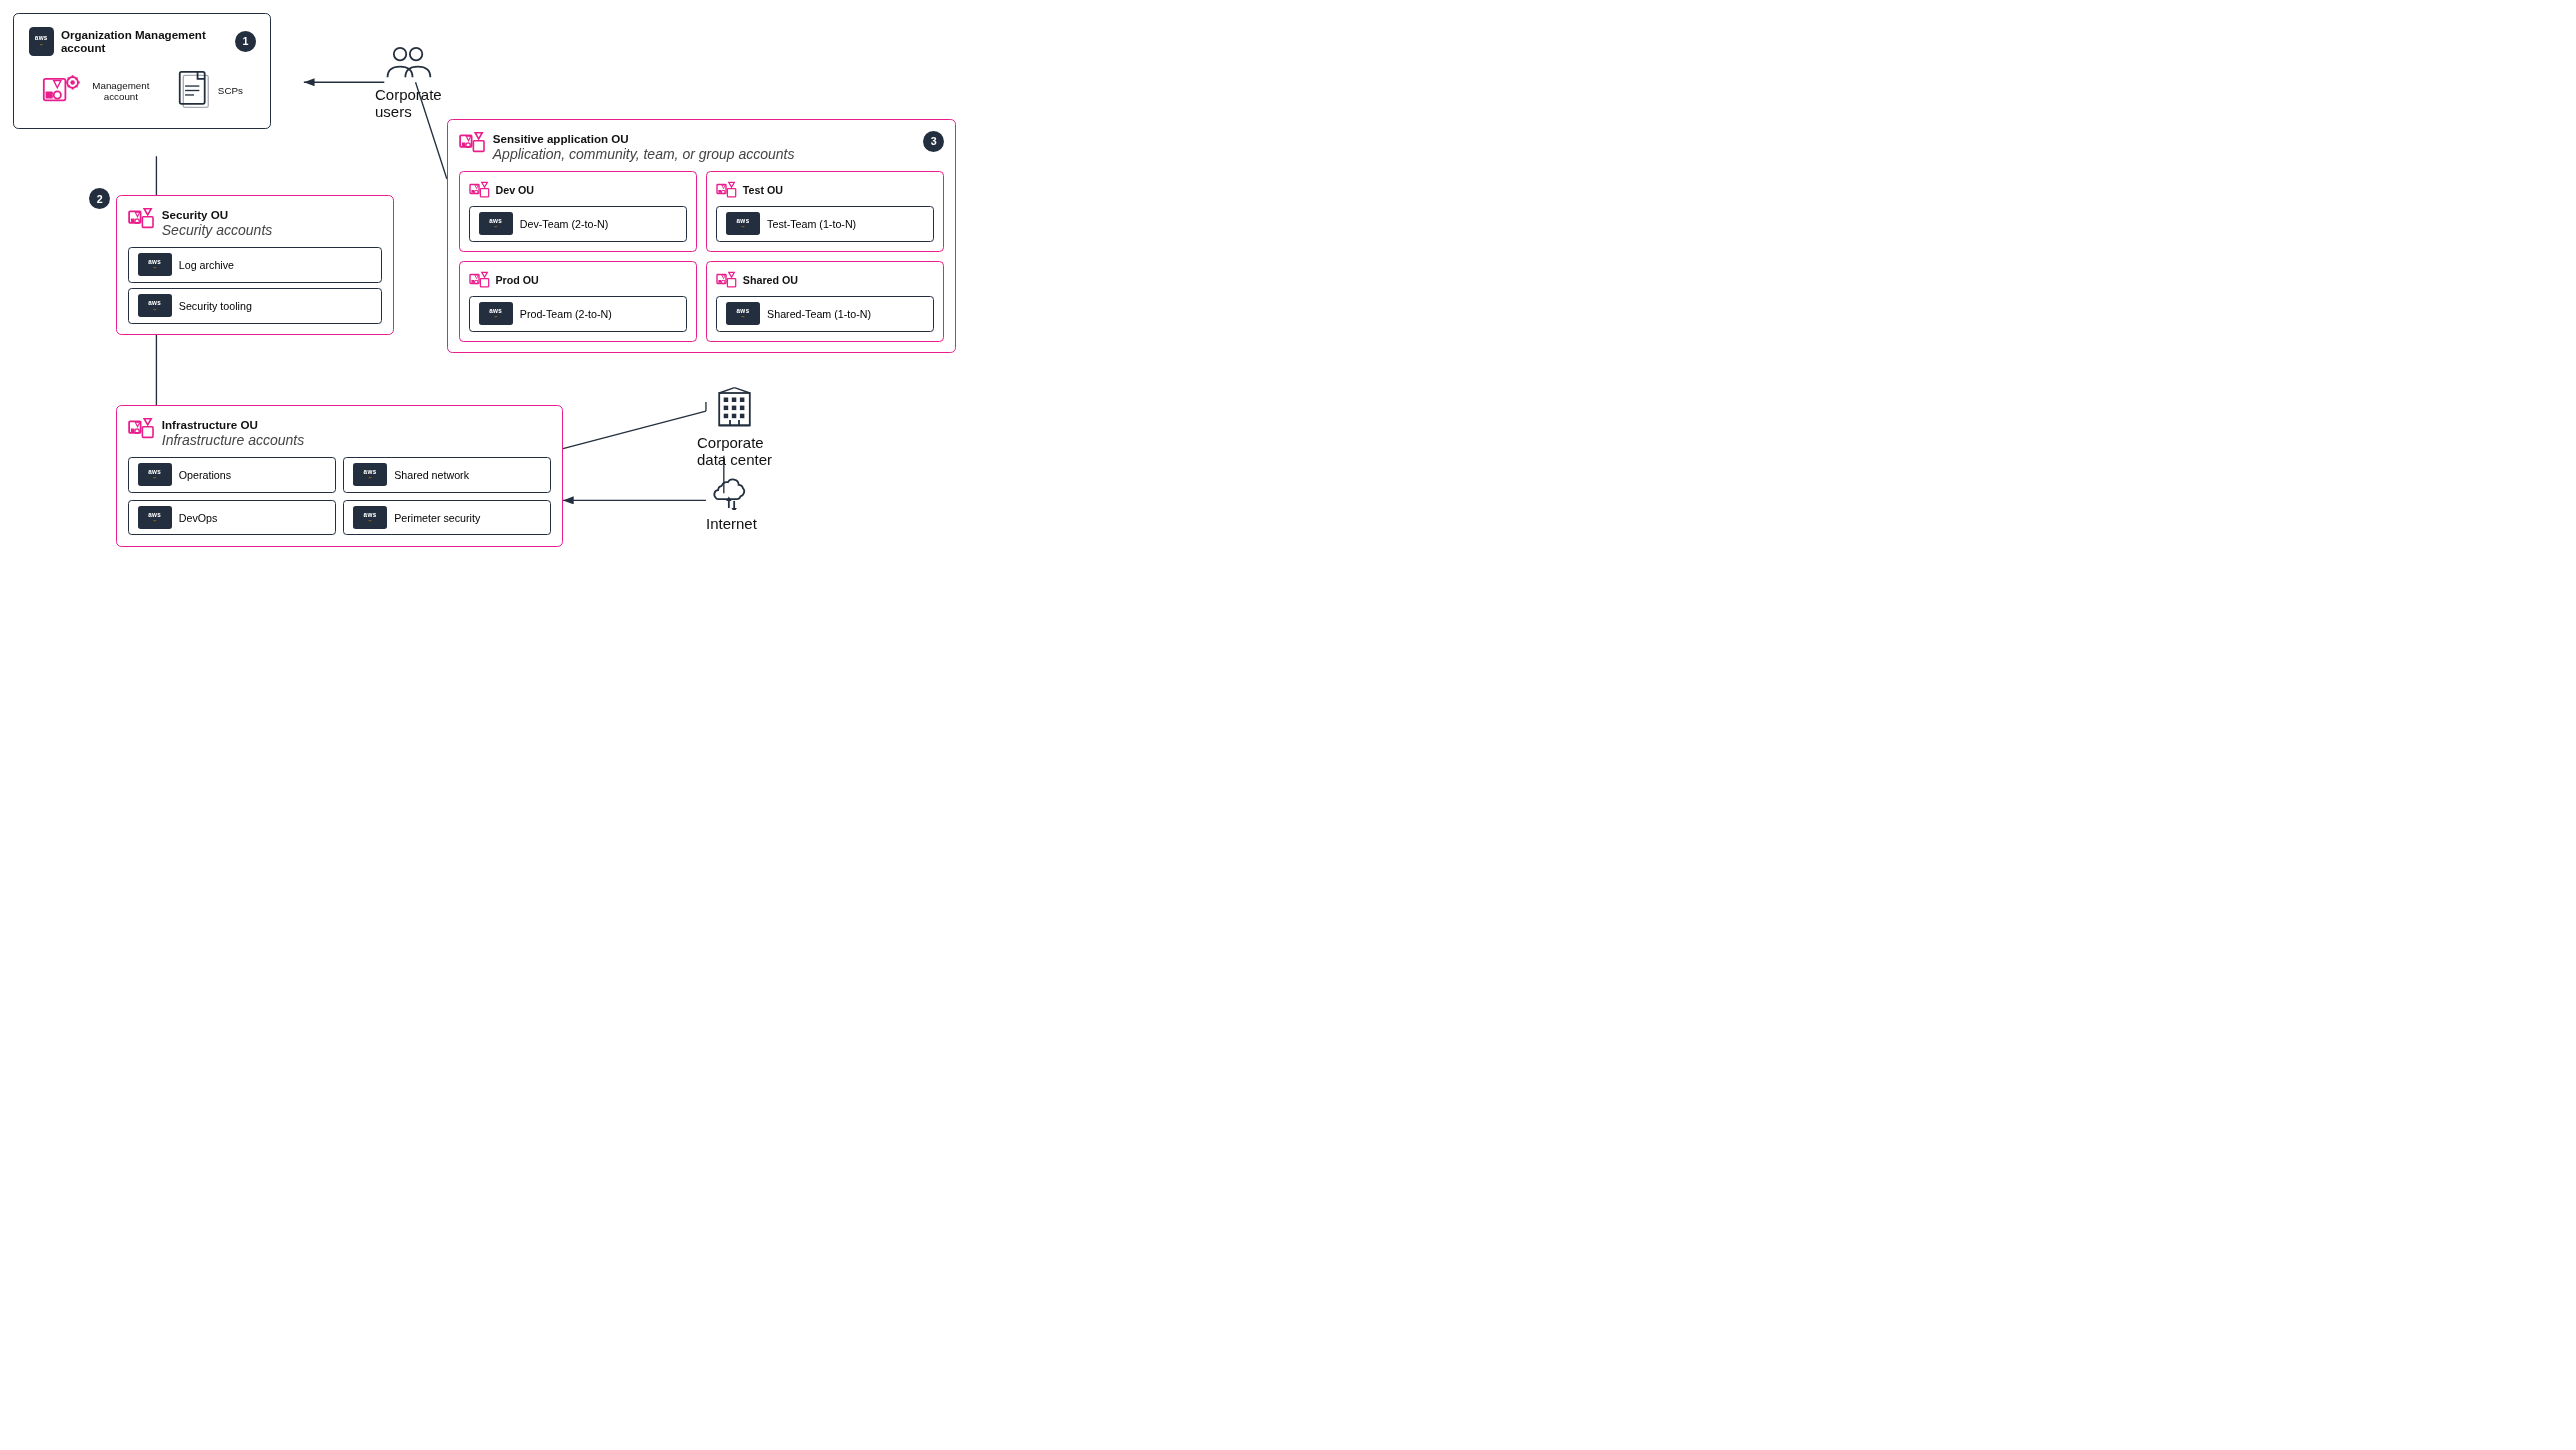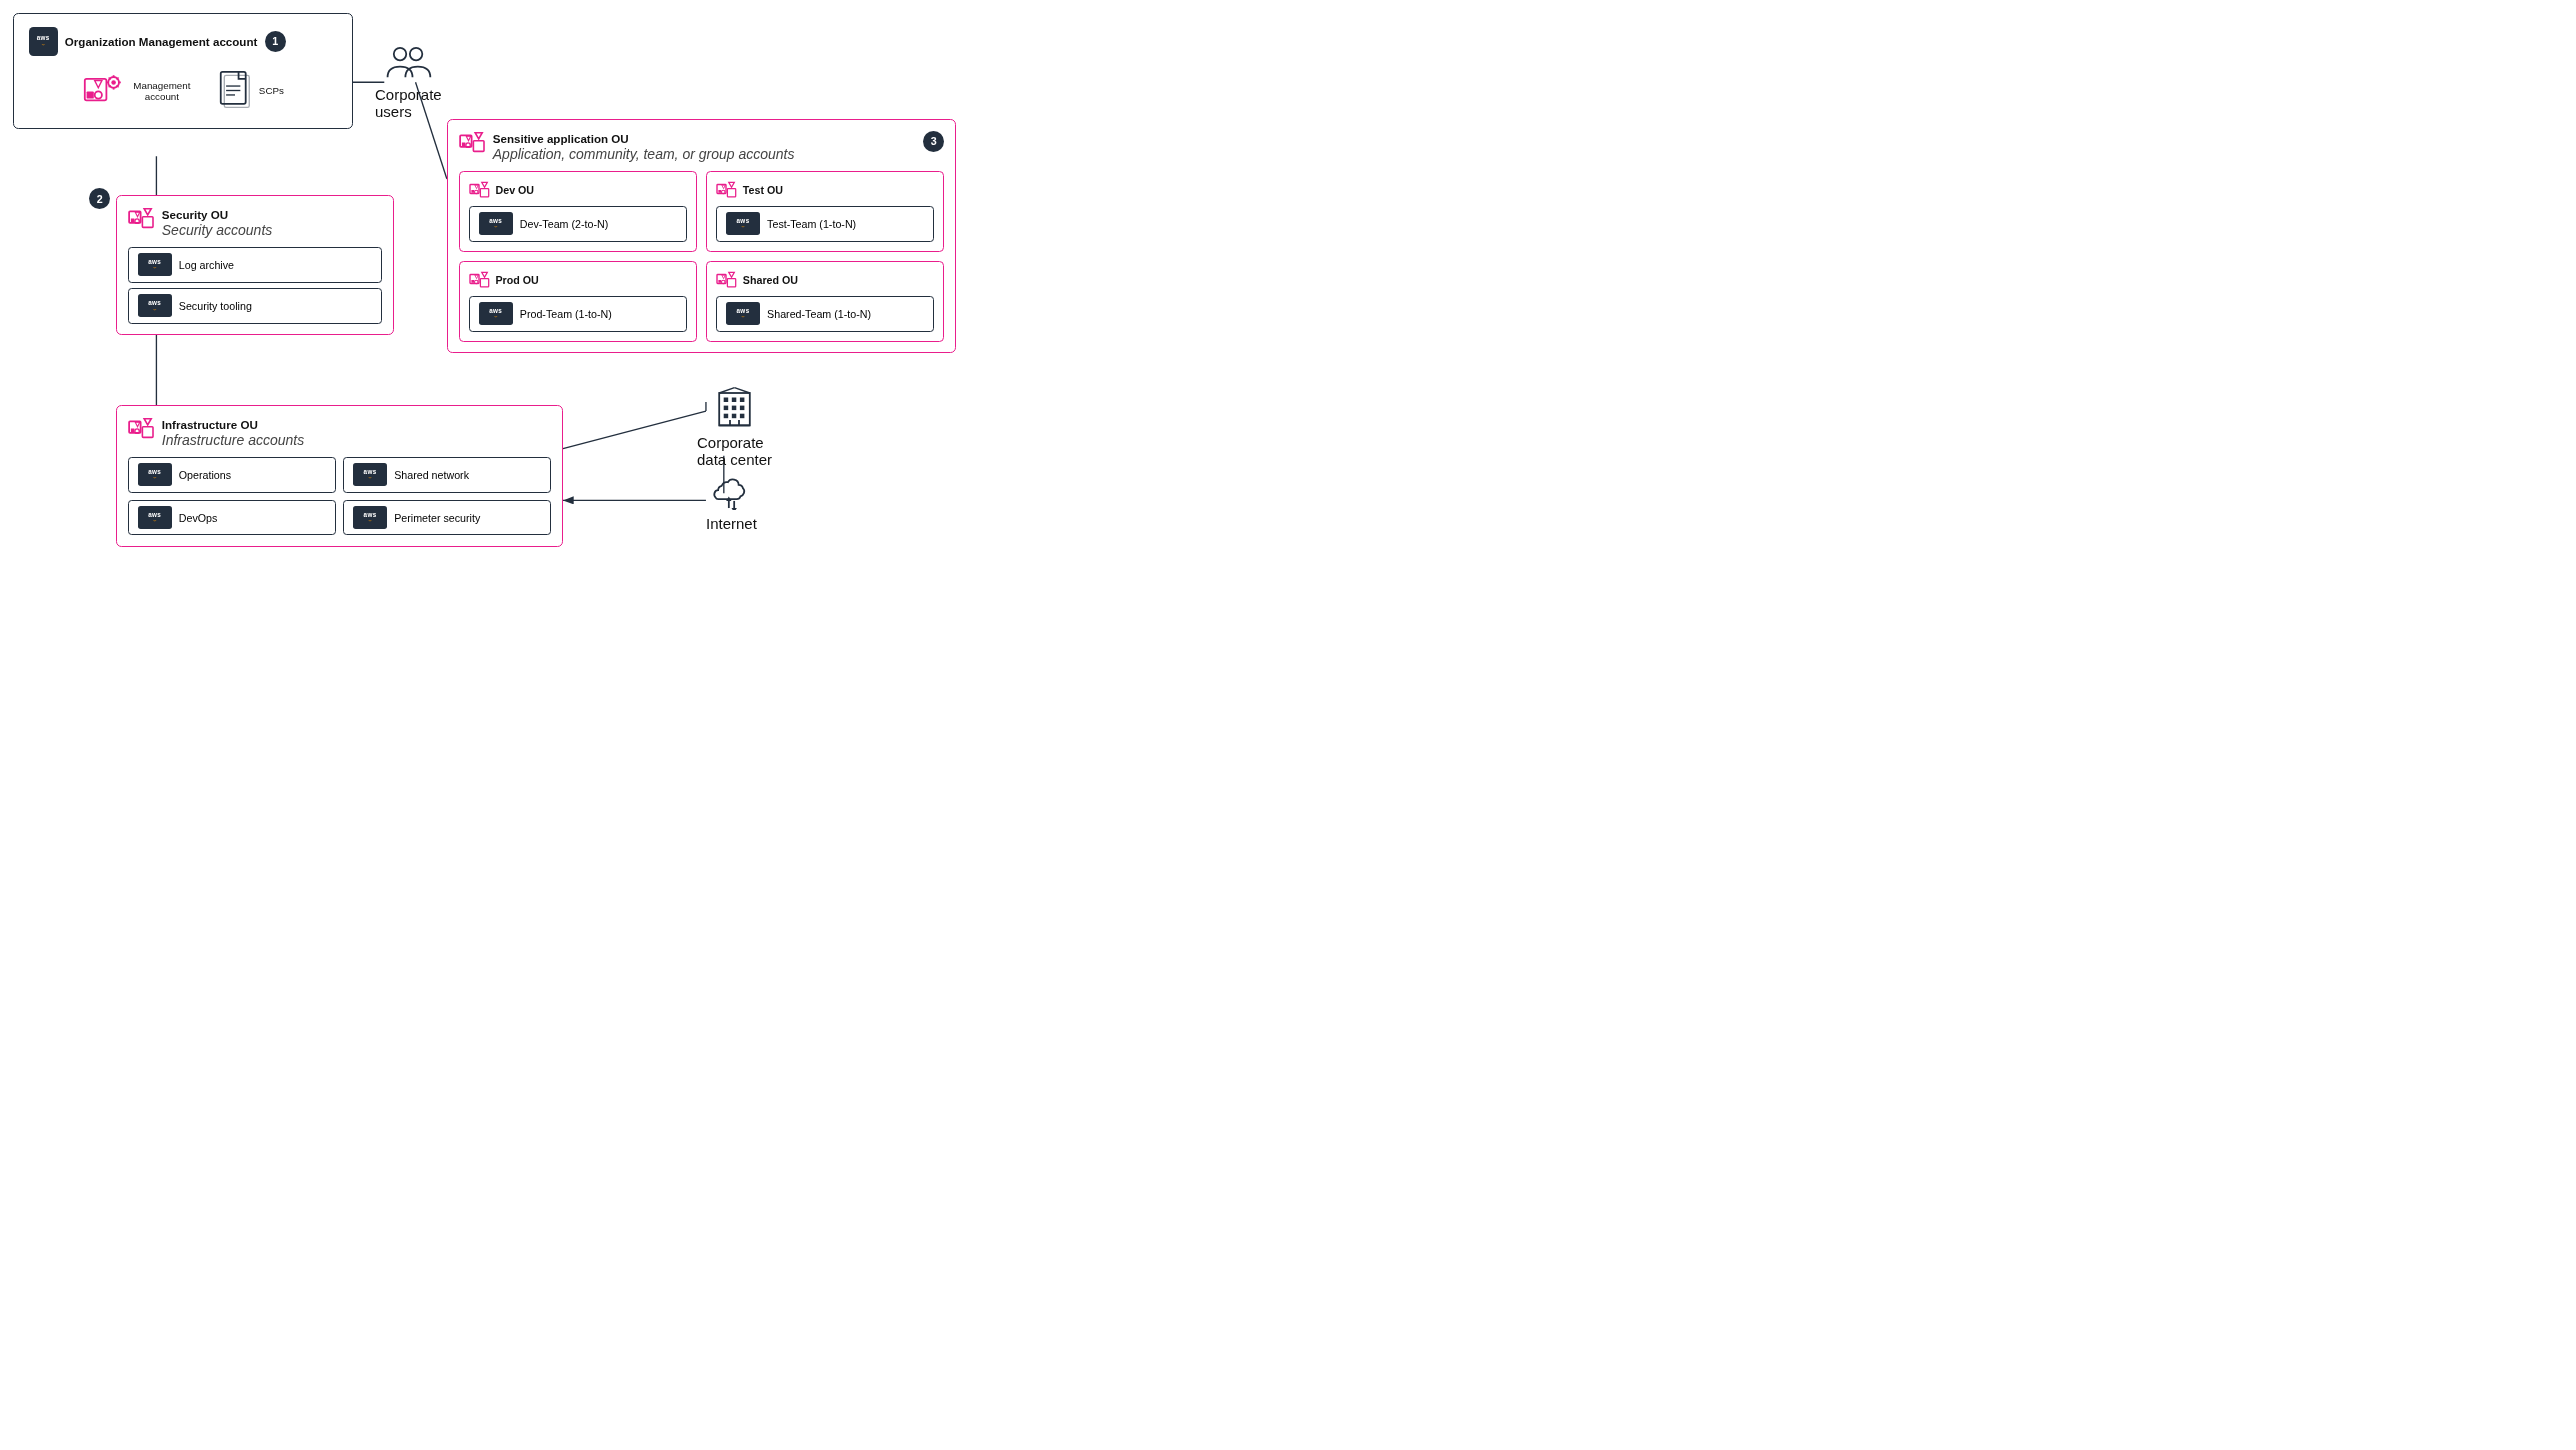--- a/index.html
+++ b/index.html
@@ -61,21 +61,21 @@
       font-style: italic;
       color: #444;
       font-weight: 400;
     }
 
     
     .mgmt-box {
       position: absolute;
       top: 13.4px;
       left: 13.4px;
-      width: 340px;
+      width: 258px;
       border: 1.3px solid #232f3e;
       border-radius: 5.4px;
       padding: 12.5px 14.3px 14.3px;
       background: #fff;
     }
 
     .mgmt-header {
       display: flex;
       align-items: center;
       gap: 7.1px;
@@ -472,21 +472,21 @@
             <polygon points="18,2 26,2 22,9" fill="none" stroke="#e91e8c" stroke-width="1.8"></polygon>
             <rect x="16" y="11" width="12" height="12" rx="1" fill="none" stroke="#e91e8c" stroke-width="1.8"></rect>
           </svg>
           <span class="inner-ou-title">Prod OU</span>
         </div>
         <div class="account-item">
           <div class="aws-box">
             <span class="aws-box-text">aws</span>
             <span class="aws-box-smile">⌣</span>
           </div>
-          <span>Prod-Team (1-to-N)</span>
+          <span>Prod-Team (2-to-N)</span>
         </div>
       </div>
 
       <div class="inner-ou">
         <div class="inner-ou-header">
           <svg width="21.4" height="18" viewBox="0 0 30 26">
             <rect x="1" y="5" width="13" height="13" rx="1" fill="none" stroke="#e91e8c" stroke-width="2"></rect>
             <rect x="3" y="13" width="4" height="4" fill="#e91e8c"></rect>
             <circle cx="10" cy="16" r="2.5" fill="none" stroke="#e91e8c" stroke-width="1.5"></circle>
             <polygon points="8,6 13,6 10.5,11" fill="none" stroke="#e91e8c" stroke-width="1.2"></polygon>

